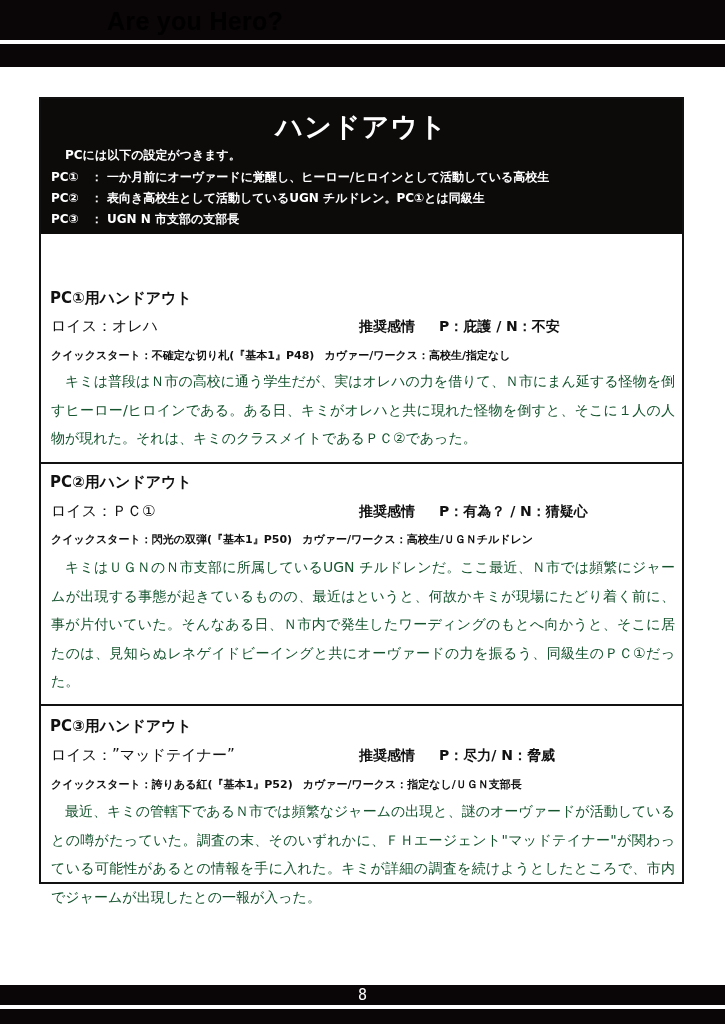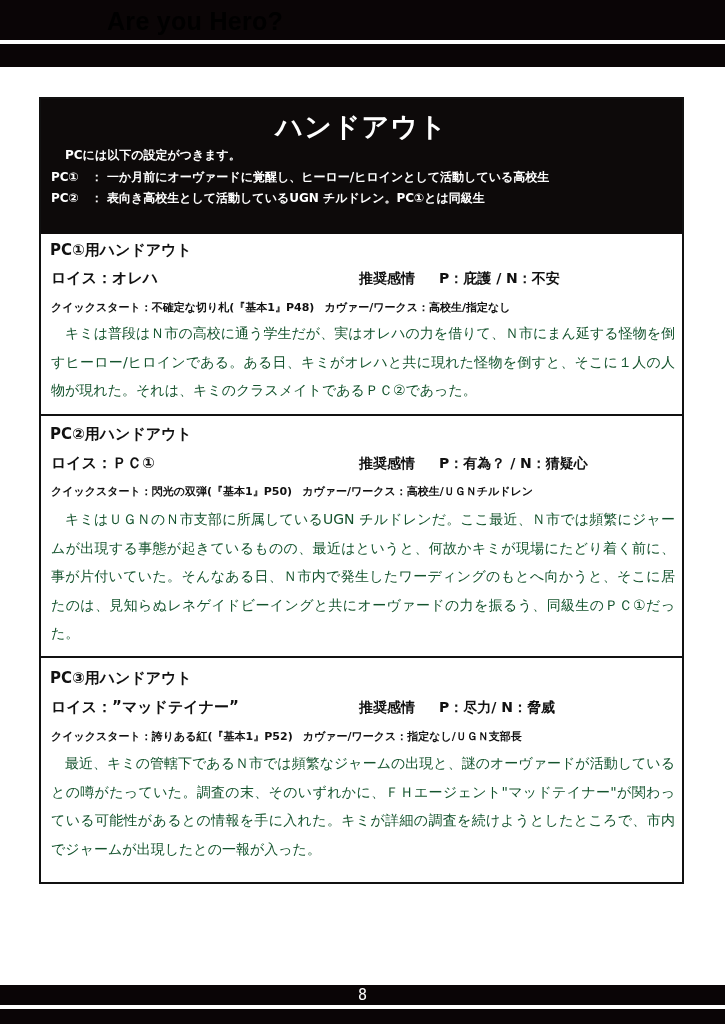--- a/index.html
+++ b/index.html
@@ -14,23 +14,23 @@
   .page-num { position:absolute; left:0; width:725px; top:985px; height:20px; text-align:center;
               color:#fff; font-family:"DejaVu Sans Mono", monospace; font-size:15px; line-height:20px; }
 
   .box { position:absolute; left:39px; top:97px; width:641px; height:783px;
          border:2px solid #111; background:#fff; }
   .box-header { position:absolute; left:0; top:0; width:641px; height:135px; background:#0d0a0a; color:#fff; }
   .box-title { position:absolute; left:0; width:641px; top:8px; text-align:center;
                font-size:27px; font-weight:bold; letter-spacing:1px; line-height:40px; }
   .hdr-line { position:absolute; font-size:12px; font-weight:bold; line-height:16px; white-space:nowrap; }
 
-  .section { position:absolute; left:0; width:641px; border-top:2px solid #111; }
+  .section { position:absolute; left:0; width:641px; border-top:2px solid #111;margin-top:48px; }
   .sec-title { position:absolute; left:9px; font-size:15px; font-weight:bold; line-height:20px; white-space:nowrap; }
-  .rois { position:absolute; left:10px; font-size:15px; font-weight:bold; line-height:20px; white-space:nowrap; }
+  .rois { position:absolute; left:10px; font-size:15px; font-weight:normal; line-height:20px; white-space:nowrap; }
   .emotion { position:absolute; left:318px; font-size:14px; font-weight:bold; line-height:20px; white-space:nowrap; }
   .emotion .gap { display:inline-block; width:24px; }
   .quick { position:absolute; left:10px; font-size:11px; font-weight:bold; line-height:16px; white-space:nowrap; }
   .quick .gap { display:inline-block; width:10px; }
   .body-text { position:absolute; left:10px; width:624px; font-size:14px; line-height:28.5px;
                text-indent:1em; text-align:justify; color:#14532d; }
 </style>
 </head>
 <body>
 
@@ -42,20 +42,24 @@
   <div class="box-header">
     <div class="box-title">ハンドアウト</div>
     <div class="hdr-line" style="left:24px; top:48px;">PCには以下の設定がつきます。</div>
     <div class="hdr-line" style="left:10px; top:70px;">
       <span>PC①　：</span>
       <span>一か月前にオーヴァードに覚醒し、ヒーロー/ヒロインとして活動している高校生</span>
     </div>
     <div class="hdr-line" style="left:10px; top:91px;">
       <span>PC②　：</span>
       <span>表向き高校生として活動しているUGN チルドレン。PC①とは同級生</span>
+    </div>
+    <div class="hdr-line" style="left:10px; top:112px;">
+      <span>PC③　：</span>
+      <span>UGN N 市支部の支部長</span>
     </div>
   </div>
 
   <div class="section" style="top:134px; height:181px; border-top:none;">
     <div class="sec-title" style="top:7px;">PC①用ハンドアウト</div>
     <div class="rois" style="top:35px;">ロイス：オレハ</div>
     <div class="emotion" style="top:35px;">
       <span>推奨感情</span><span class="gap"></span><span>P：庇護 / N：不安</span>
     </div>
     <div class="quick" style="top:67px;">

